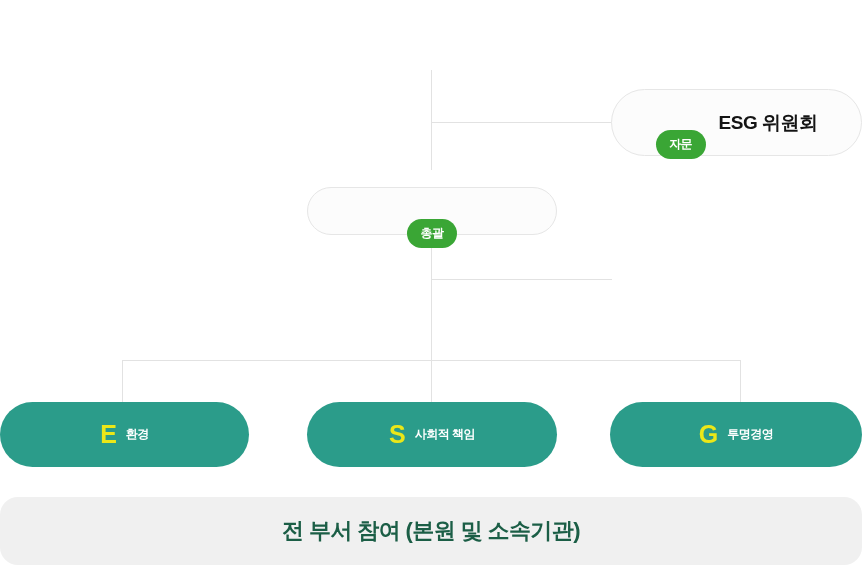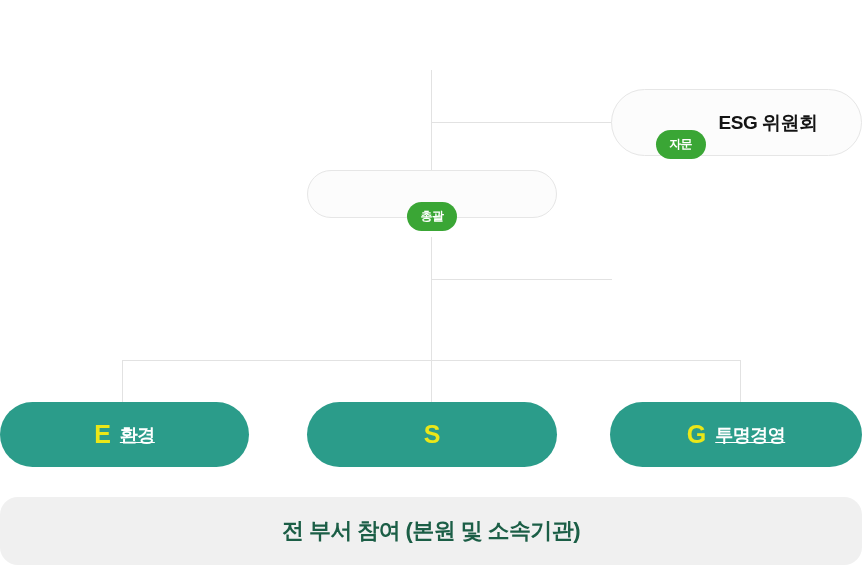--- a/index.html
+++ b/index.html
@@ -78,42 +78,41 @@
     width: 50px;
     height: 29px;
     font-size: 12px;
     font-weight: 700;
     letter-spacing: -0.6px;
     flex: 0 0 auto;
     margin-top: 44px;
   }
 
   .node-committee { left: 611px; top: 89px;  width: 251px; height: 67px; }
-  .node-office    { left: 307px; top: 170px; width: 250px; height: 48px; }
+  .node-office    { left: 307px; top: 187px; width: 250px; height: 48px; }
   .node-leaders   { left: 611px; top: 245px; width: 251px; height: 67px; }
 
   
   .node-pillar {
     top: 402px;
     height: 65px;
     background: #2b9c8a;
     gap: 9px;
   }
   .node-pillar .letter {
     color: #ebe718;
     font-size: 25px;
     font-weight: 700;
     line-height: 1;
   }
   .node-pillar .label {
     color: #ffffff;
-    font-size: 18px;
+    font-size: 12px;
     font-weight: 700;
     letter-spacing: -0.5px;
-    text-decoration: underline;
   }
   .pillar-e { left: 0px;   width: 249px; }
   .pillar-s { left: 307px; width: 250px; }
   .pillar-g { left: 610px; width: 252px; }
 
   
   .node-footer {
     left: 0px;
     top: 497px;
     width: 862px;
@@ -155,20 +154,21 @@
   </div>
 
 
   <div class="node node-pillar pillar-e">
     <span class="letter">E</span>
     <span class="label">환경</span>
   </div>
 
   <div class="node node-pillar pillar-s">
     <span class="letter">S</span>
+    <span class="label">사회적 책임</span>
   </div>
 
   <div class="node node-pillar pillar-g">
     <span class="letter">G</span>
     <span class="label">투명경영</span>
   </div>
 
   <div class="node node-footer">
     <span class="label">전 부서 참여 (본원 및 소속기관)</span>
   </div>

